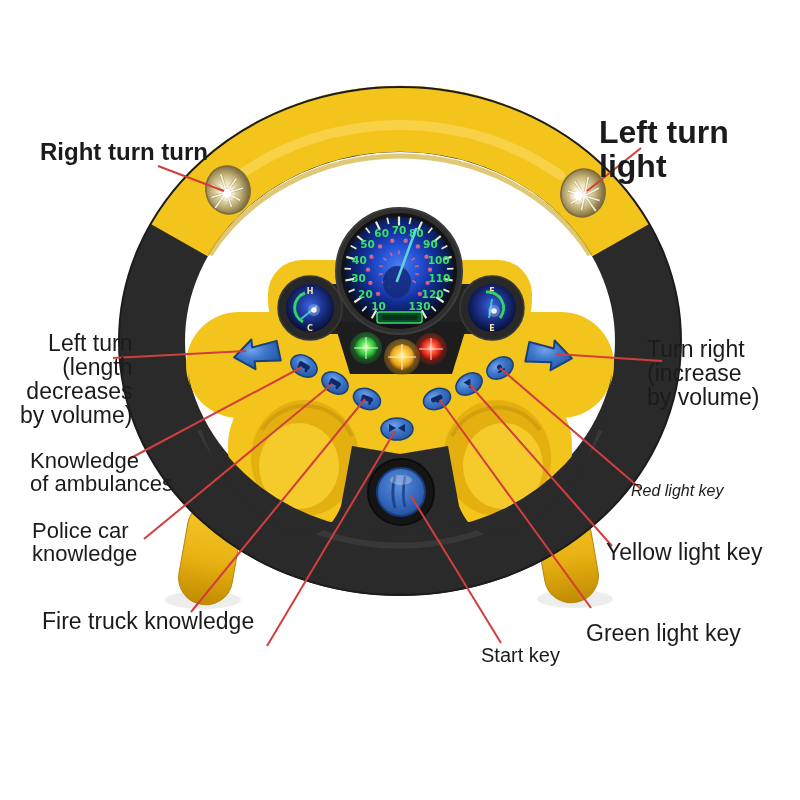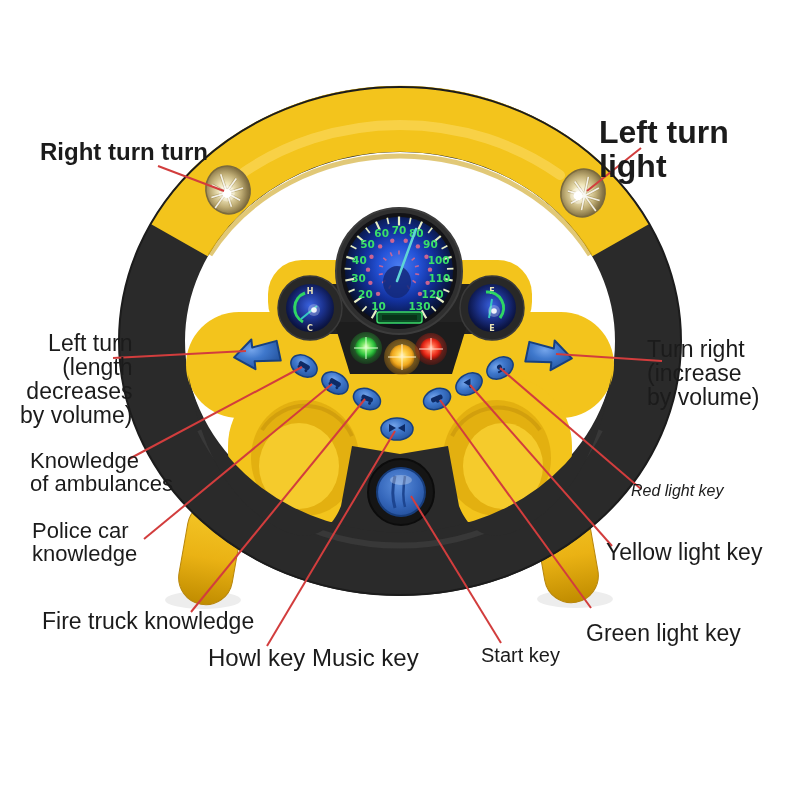--- a/index.html
+++ b/index.html
@@ -383,19 +383,18 @@
 decreases
 by volume)</div>
 <div class="lbl" id="lbl-turn-right">Turn right
 (increase
 by volume)</div>
 <div class="lbl" id="lbl-knowledge-ambulances">Knowledge
 of ambulances</div>
 <div class="lbl" id="lbl-police-car">Police car
 knowledge</div>
 <div class="lbl" id="lbl-fire-truck">Fire truck knowledge</div>
-<div class="lbl" id="lbl-howl-music">Howl key Music key</div>
 <div class="lbl" id="lbl-start-key">Start key</div>
 <div class="lbl" id="lbl-red-light-key">Red light key</div>
 <div class="lbl" id="lbl-yellow-light-key">Yellow light key</div>
 <div class="lbl" id="lbl-green-light-key">Green light key</div>
 
 </div>
 
 </body></html>

